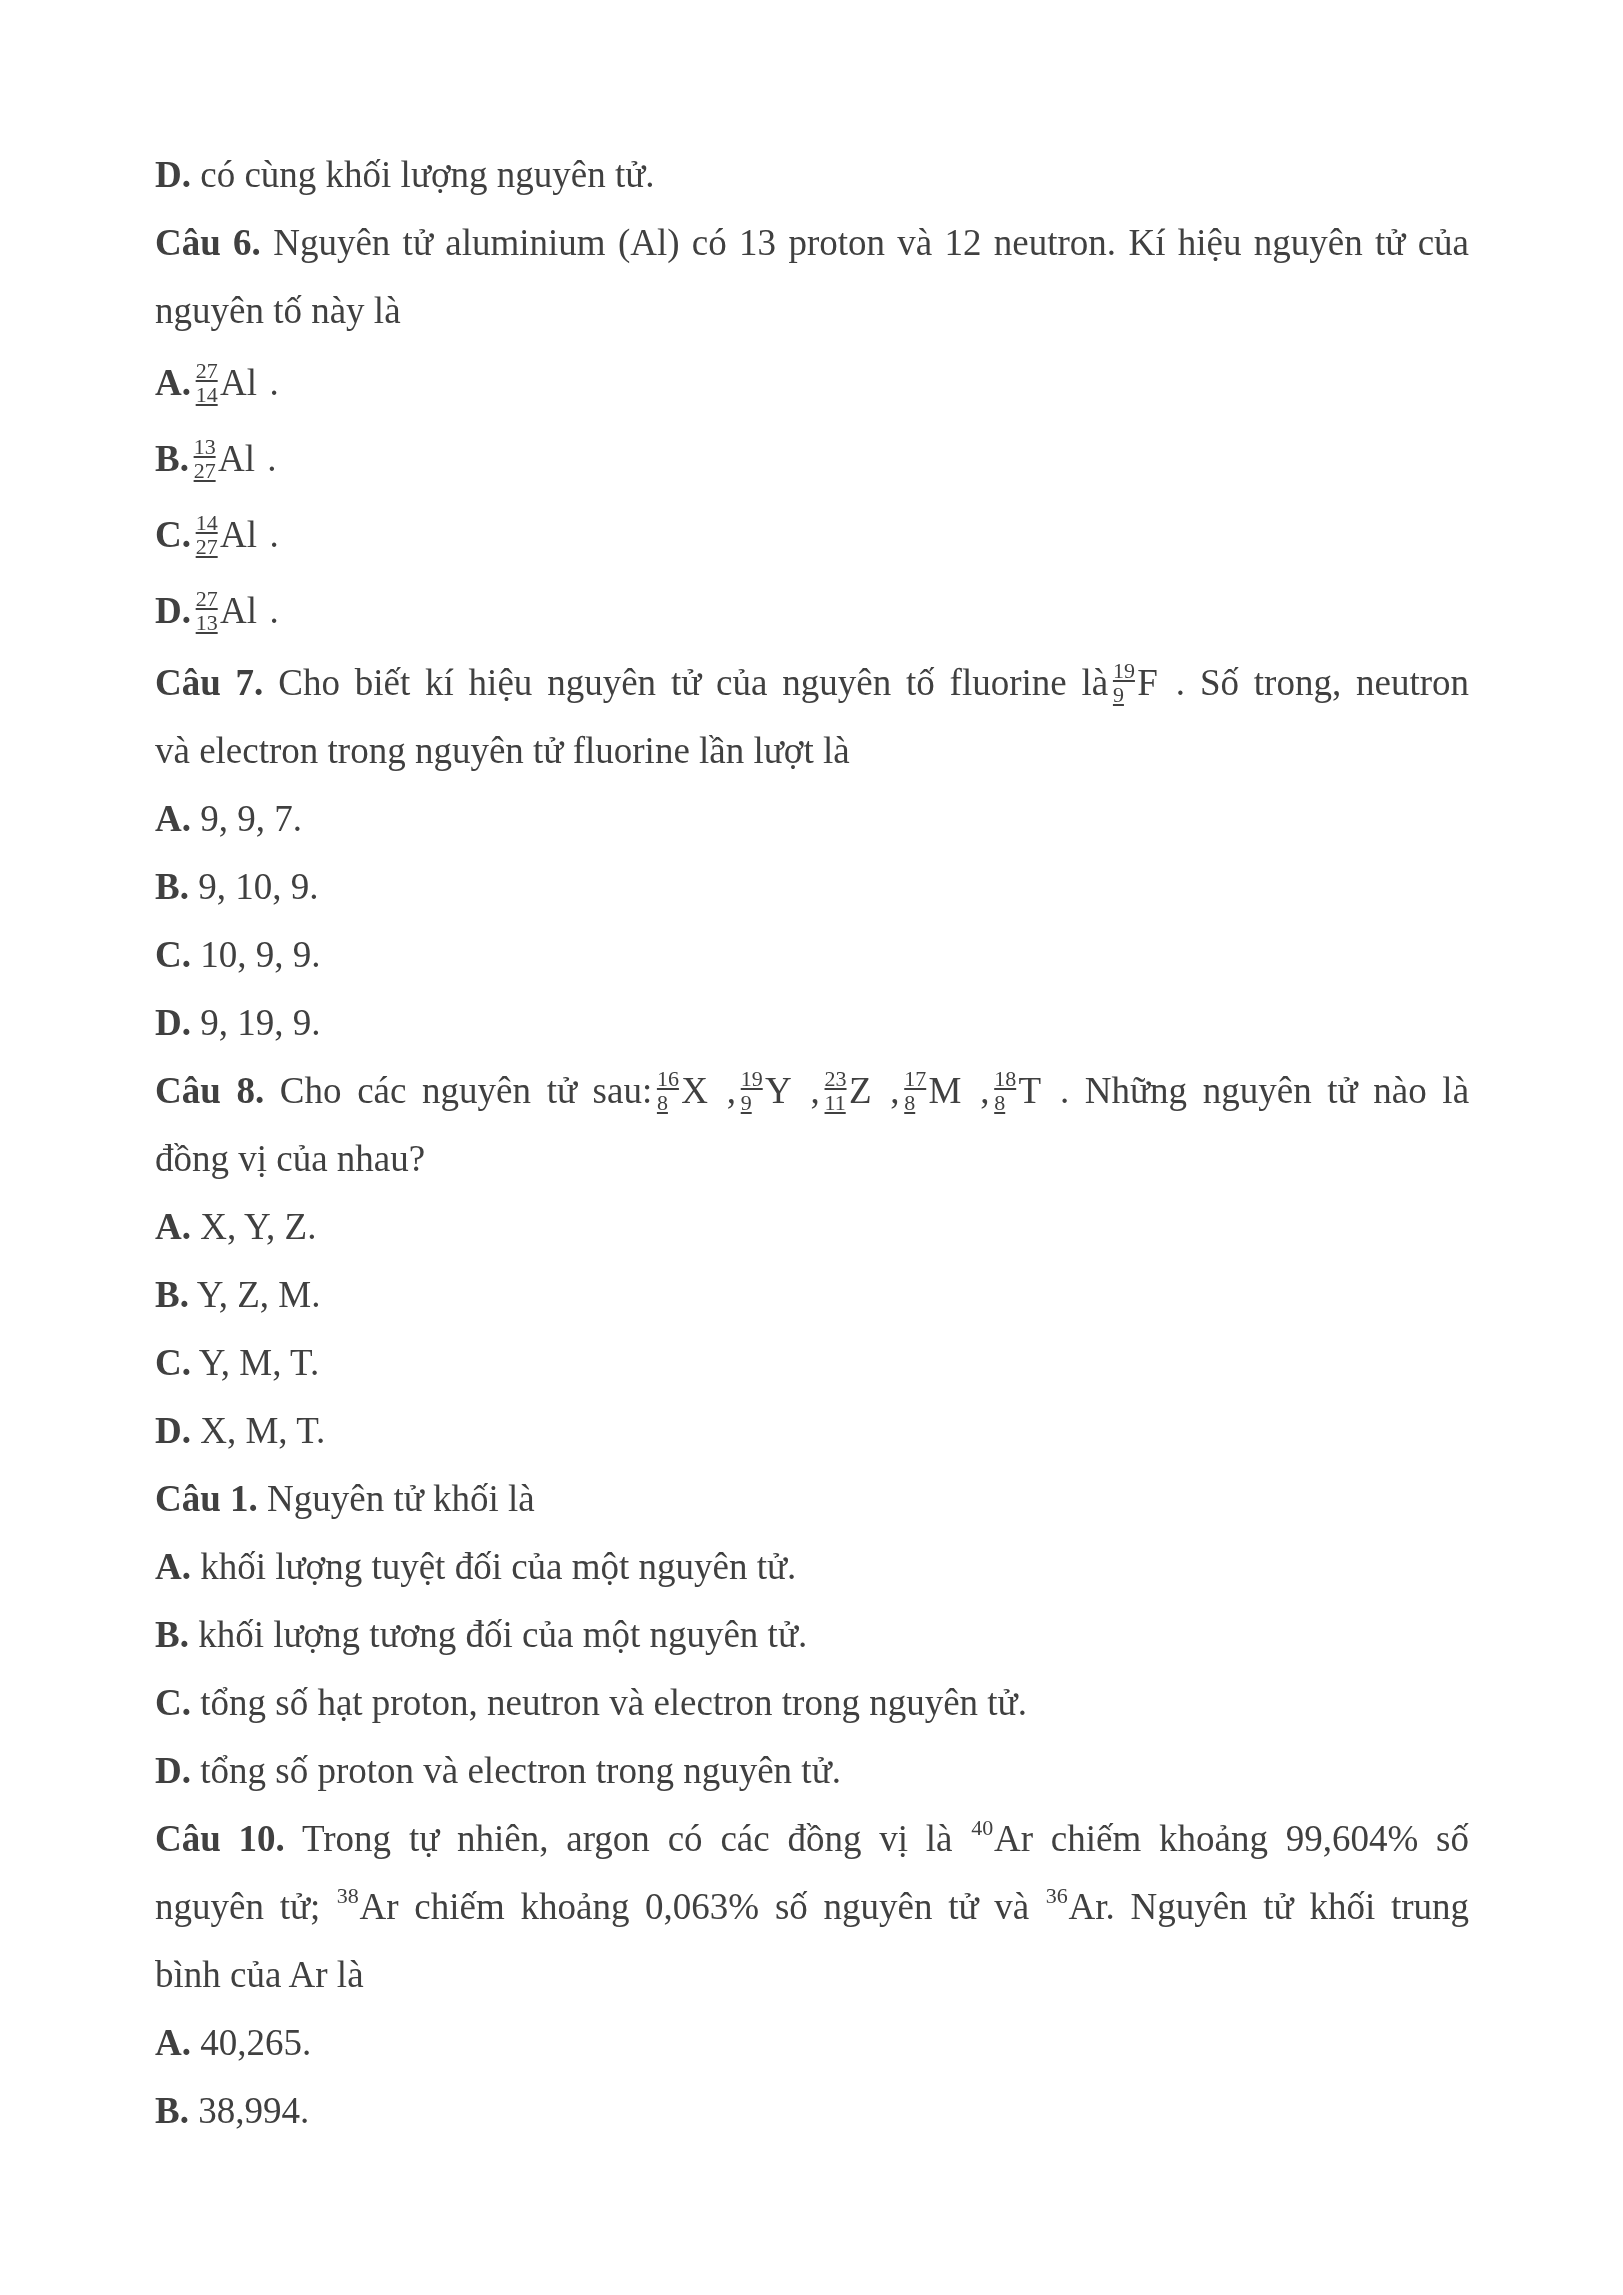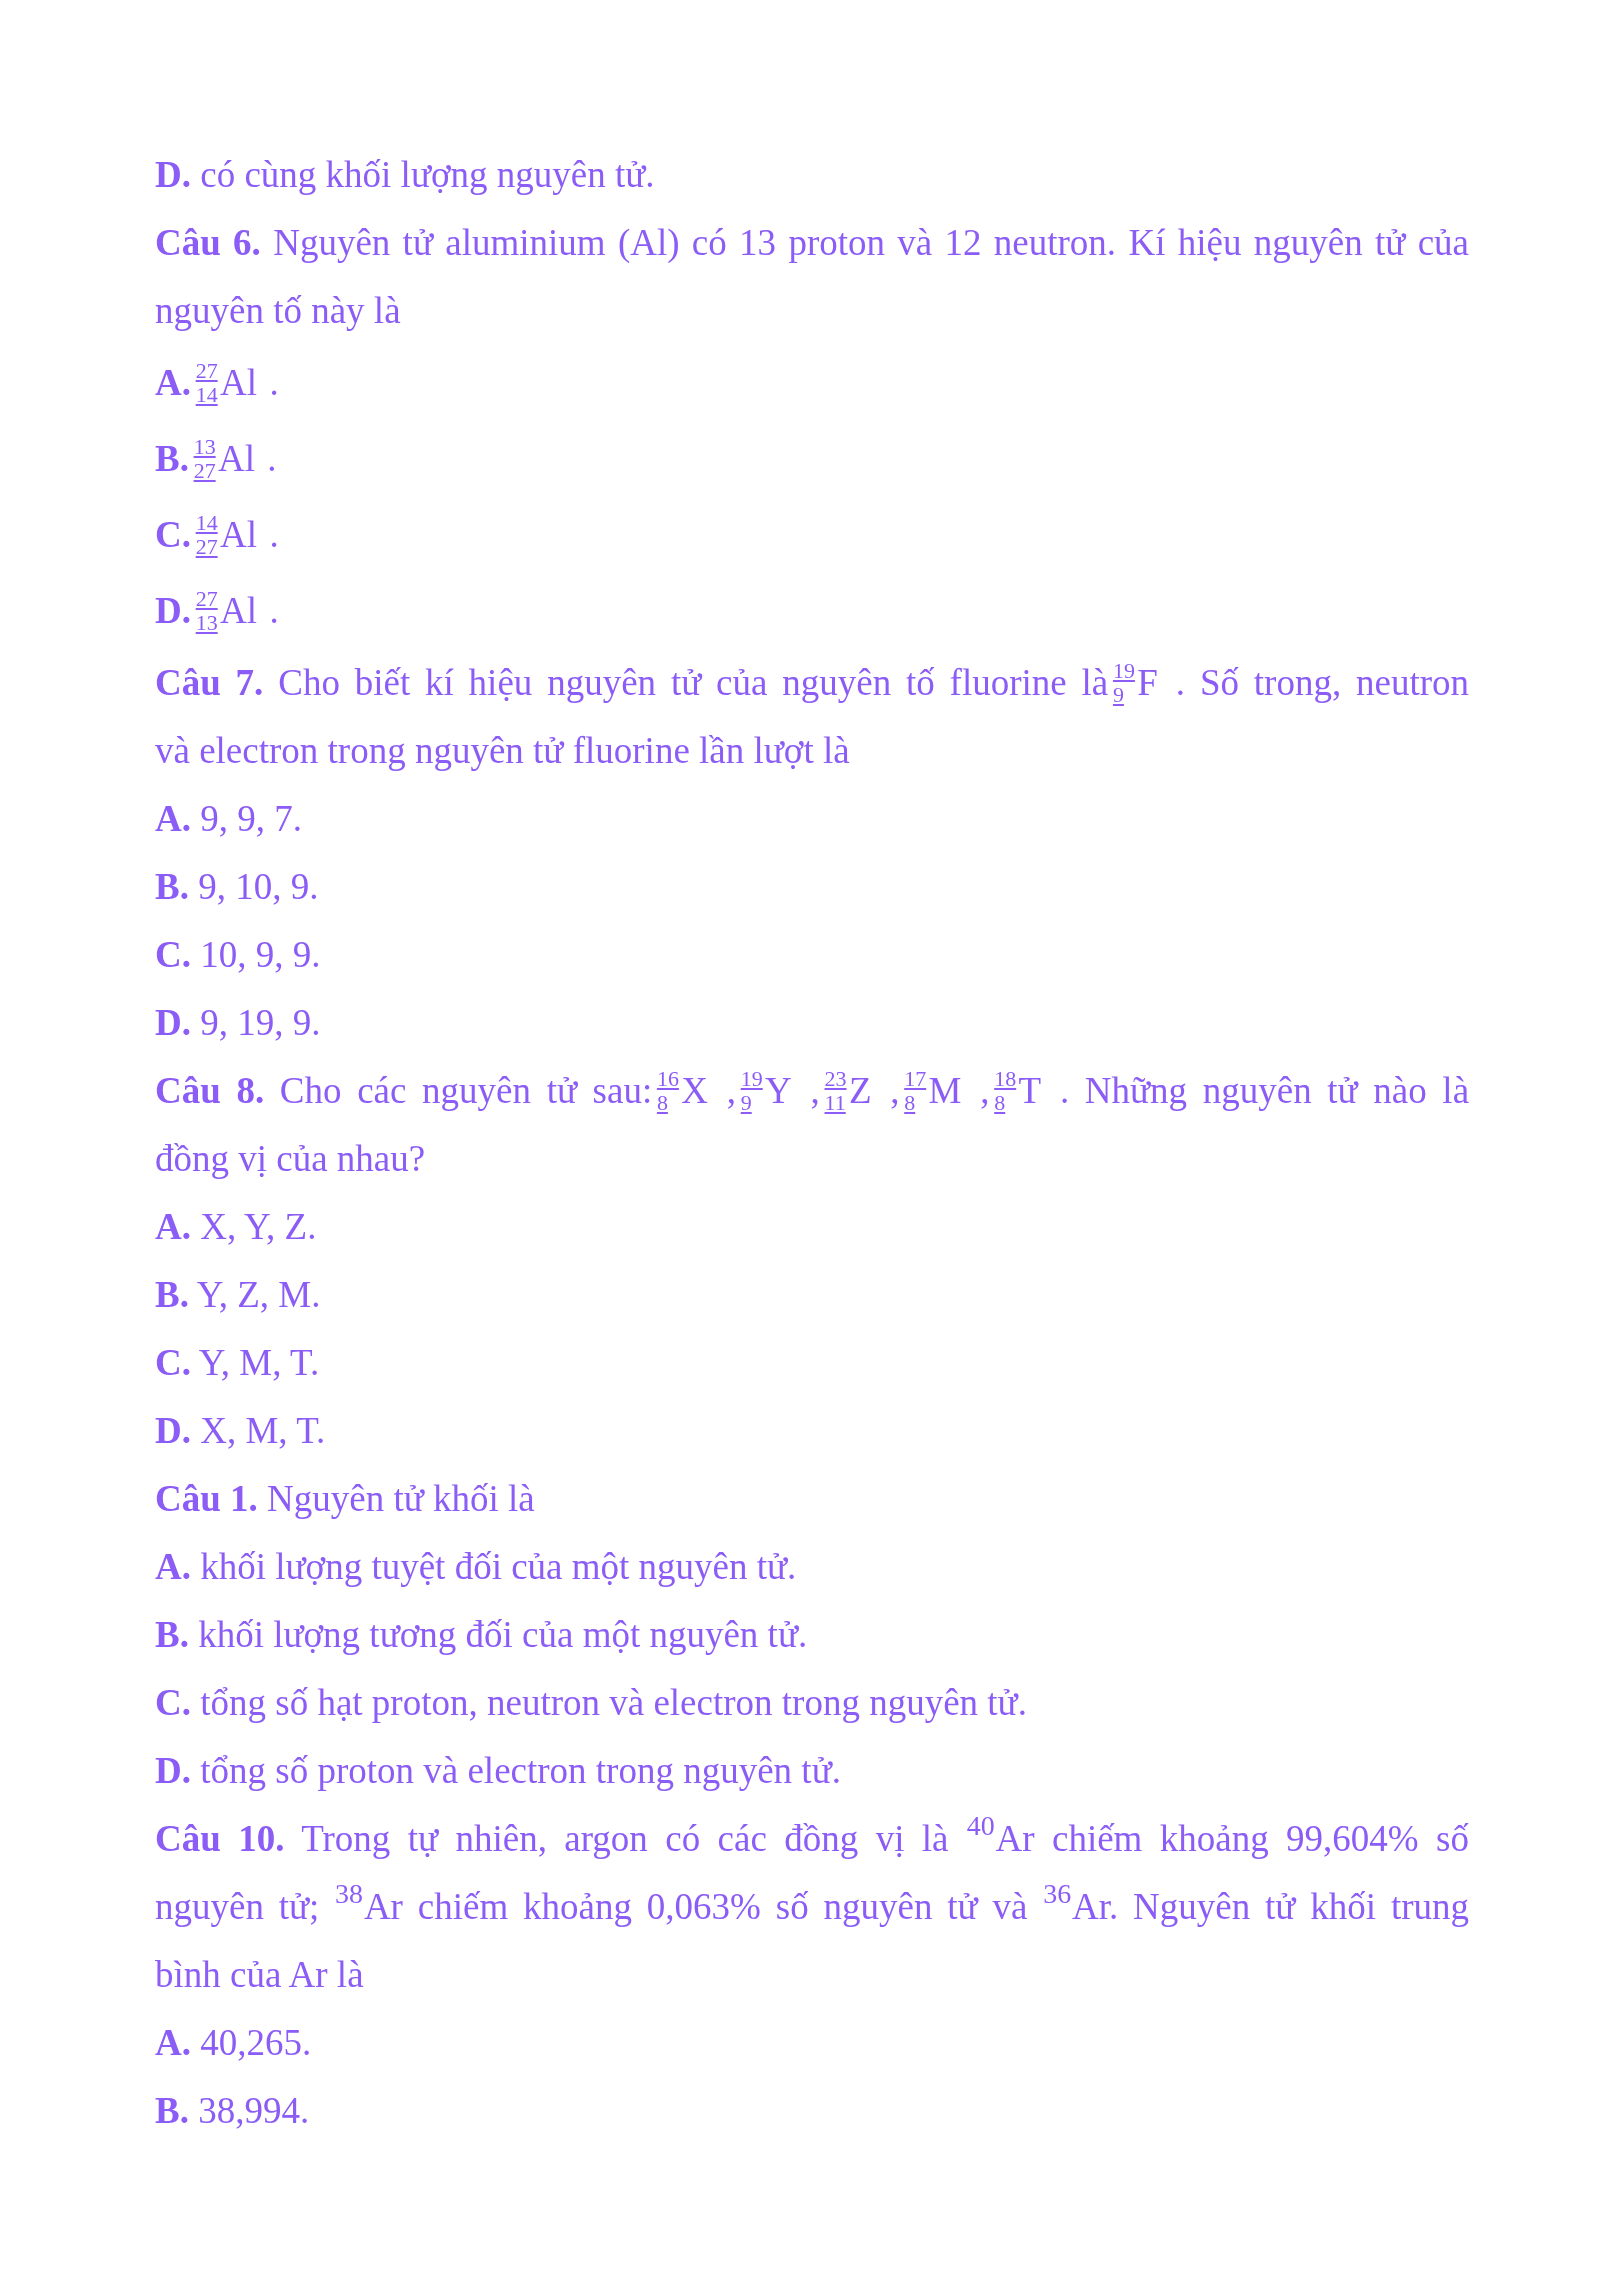--- a/index.html
+++ b/index.html
@@ -8,21 +8,21 @@
     background: #ffffff;
   }
   .page {
     position: relative;
     width: 1623px;
     height: 2295px;
     background: #ffffff;
     overflow: hidden;
     font-family: "Liberation Serif", "DejaVu Serif", serif;
     font-size: 37px;
-    color: #8b5cf6;
+    color: #404040;
   }
   .content {
     position: absolute;
     left: 155px;
     top: 141px;
     width: 1314px;
   }
   .line {
     height: 68px;
     line-height: 68px;
@@ -51,21 +51,21 @@
     font-size: 22px;
     line-height: 23.6px;
     text-align: center;
     margin-right: 2.4px;
     min-width: 22px;
     text-decoration: underline;
   }
   .stk span { display: block; }
   .sym { font-size: 37px; margin-top: 48px; }
   sup {
-    font-size: 28px;
+    font-size: 22px;
     line-height: 0;
     vertical-align: baseline;
     position: relative;
     top: -15.7px;
     margin: 0 0.8px;
   }
 </style>
 </head>
 <body>
 

